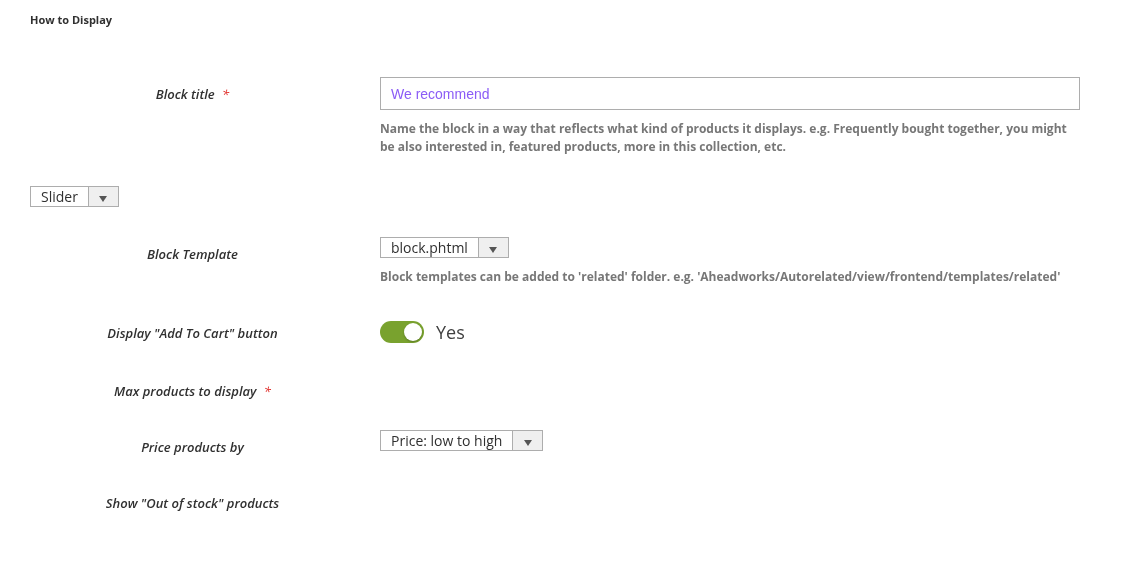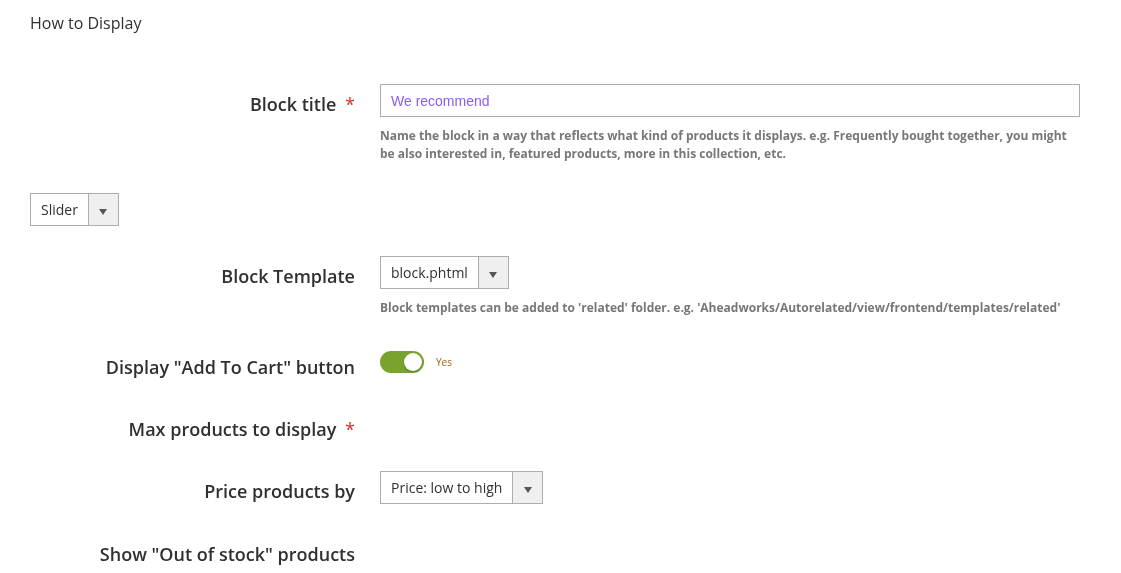--- a/index.html
+++ b/index.html
@@ -4,39 +4,40 @@
   <style>
     * { box-sizing: border-box; margin: 0; padding: 0; }
     body {
       font-family: 'Open Sans', -apple-system, BlinkMacSystemFont, "Segoe UI", Arial, sans-serif;
       background: #ffffff;
       color: #303030;
       font-size: 14px;
       padding: 12px 30px;
     }
     .section-title {
-      font-size: 16px;
-      font-weight: 400;
+      font-size: 11px;
+      font-weight: 700;
       color: #303030;
       margin-bottom: 50px;
     }
     .form-row {
       display: flex;
       align-items: flex-start;
       margin-bottom: 30px;
     }
     .form-label {
       width: 350px;
-      text-align: right;
+      text-align: center;
       padding-right: 25px;
       padding-top: 8px;
-      font-size: 18px;
+      font-size: 13px;
       font-weight: 600;
       color: #303030;
       flex-shrink: 0;
+      font-style: italic;
     }
     .required {
       color: #e02b27;
       margin-left: 4px;
       font-weight: 400;
     }
     .form-field {
       flex: 1;
       max-width: 700px;
     }
@@ -54,21 +55,21 @@
       color: #777;
       margin-top: 10px;
       line-height: 1.5;
       font-weight: bold;
     }
     .select-wrap {
       display: inline-flex;
       align-items: stretch;
       border: 1px solid #adadad;
       background: #fff;
-      height: 33px;
+      height: 21px;
     }
     .select-value {
       padding: 0 10px;
       display: flex;
       align-items: center;
       font-size: 14px;
       color: #303030;
       white-space: nowrap;
     }
     .select-btn {
@@ -102,22 +103,22 @@
       width: 18px;
       height: 18px;
       border-radius: 50%;
       background: #fff;
       top: 2px;
       box-shadow: 0 1px 2px rgba(0,0,0,.25);
     }
     .toggle-on .toggle-knob { right: 2px; }
     .toggle-off .toggle-knob { left: 1px; top:1px; }
     .toggle-label {
-      font-size: 10px;
-      color: #a16207;
+      font-size: 18px;
+      color: #404040;
     }
   </style>
 </head>
 <body>
 
 <div class="section-title">How to Display</div>
 
 <div class="form-row">
   <div class="form-label">
     <span>Block title</span>

